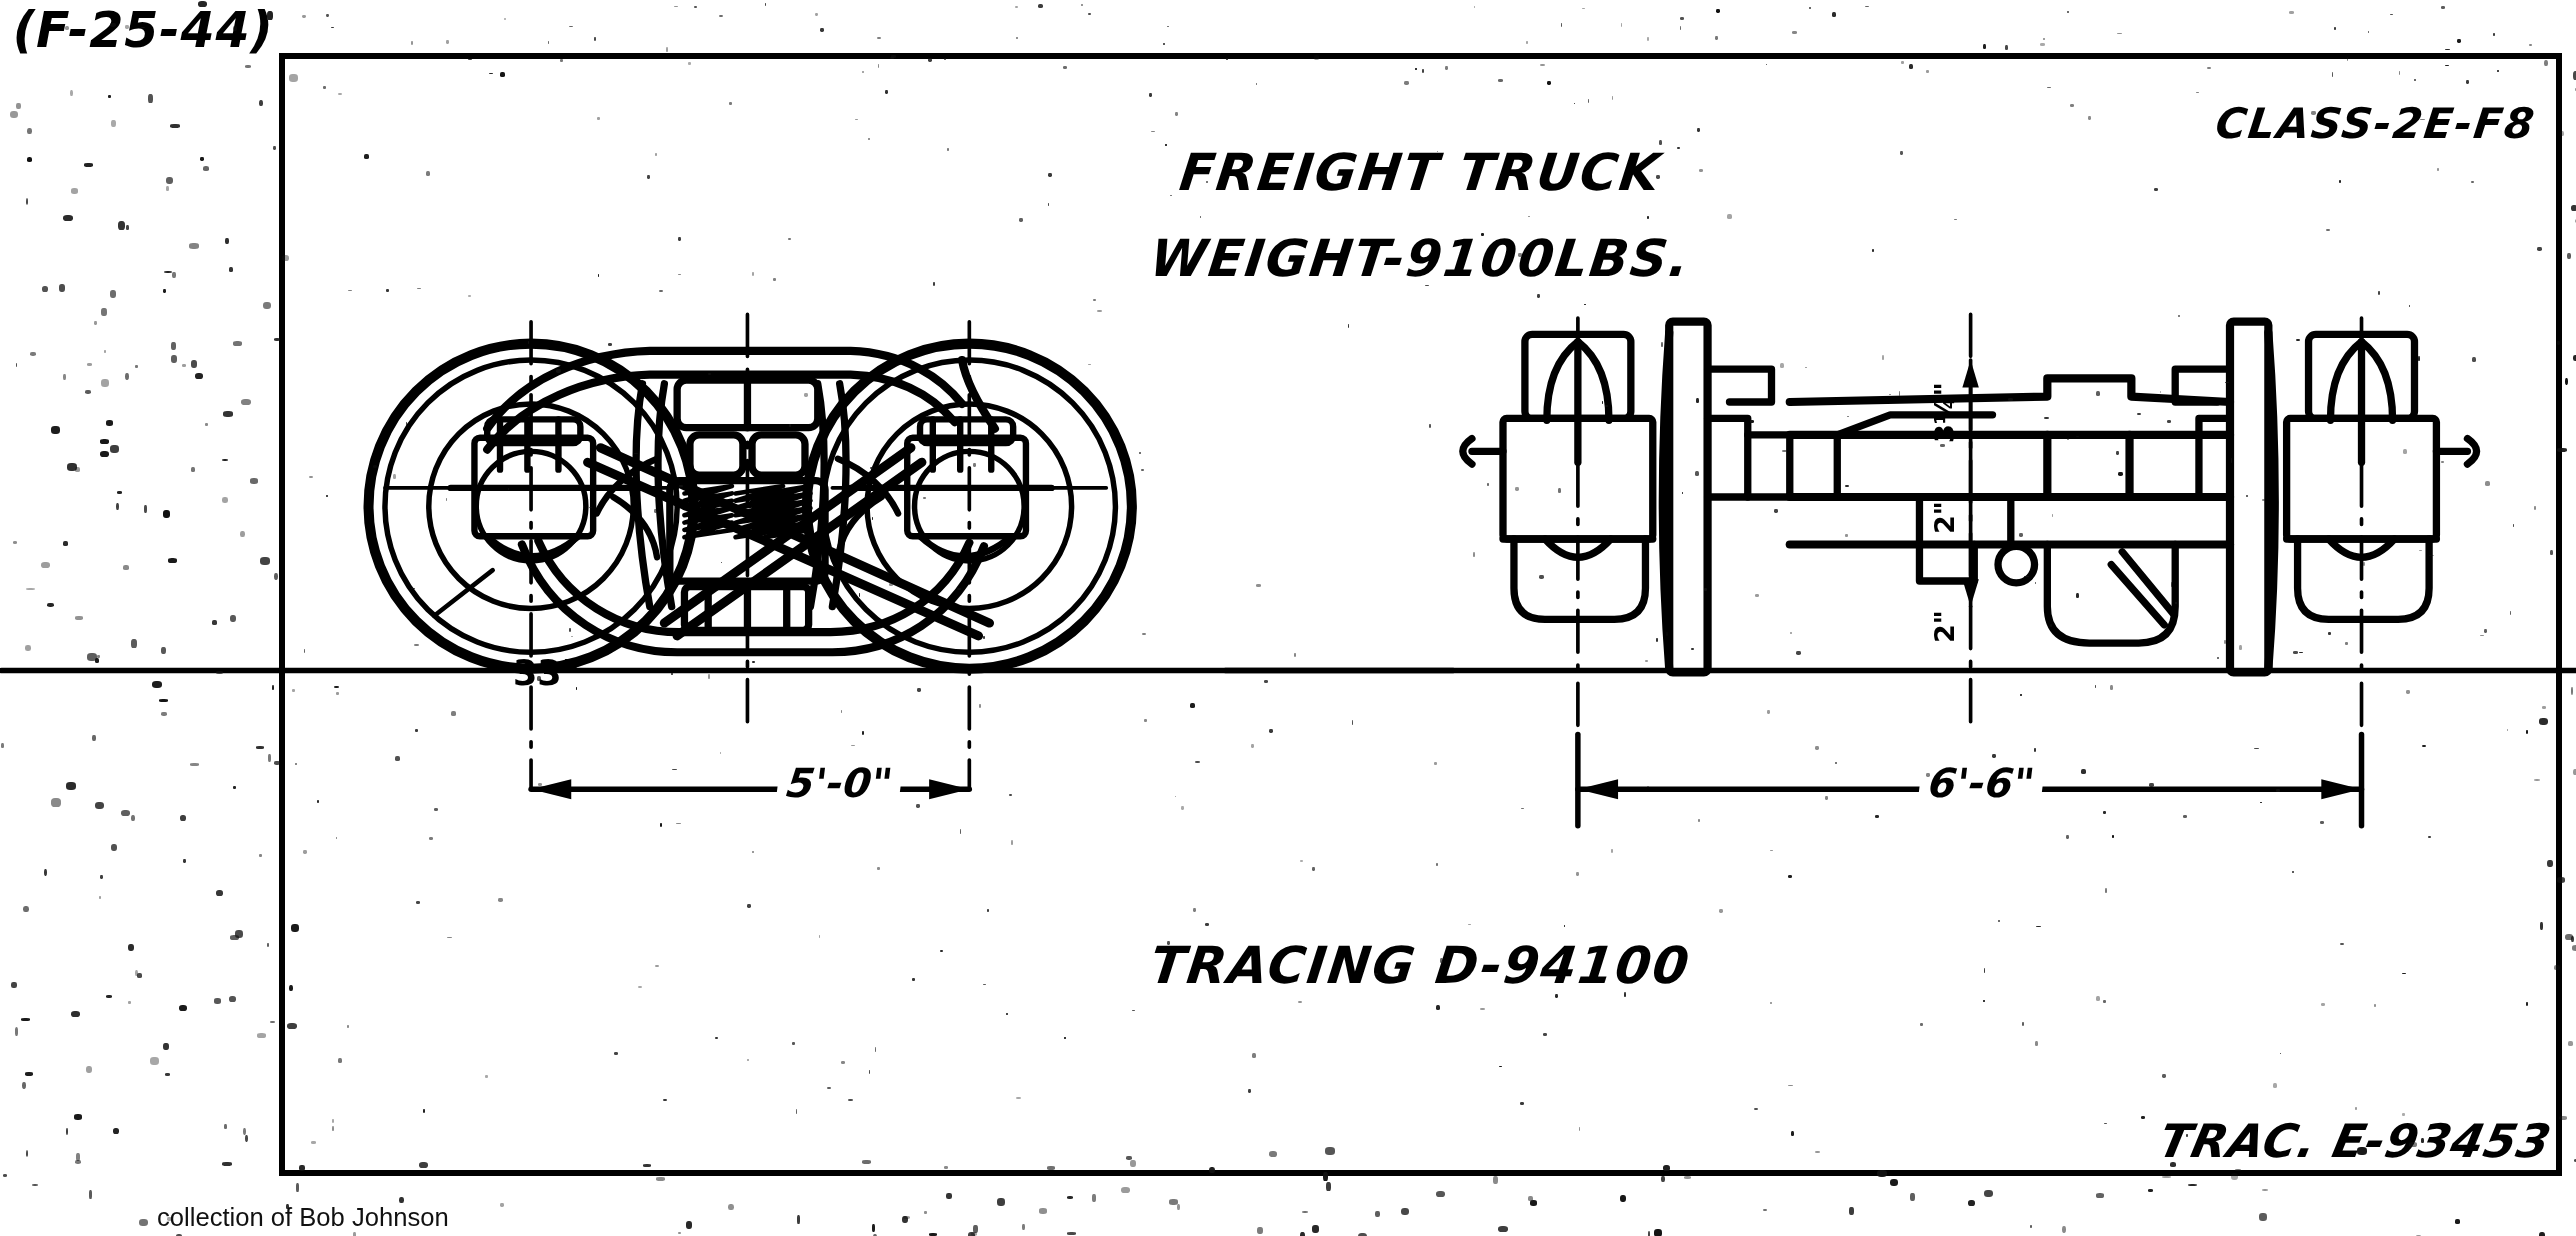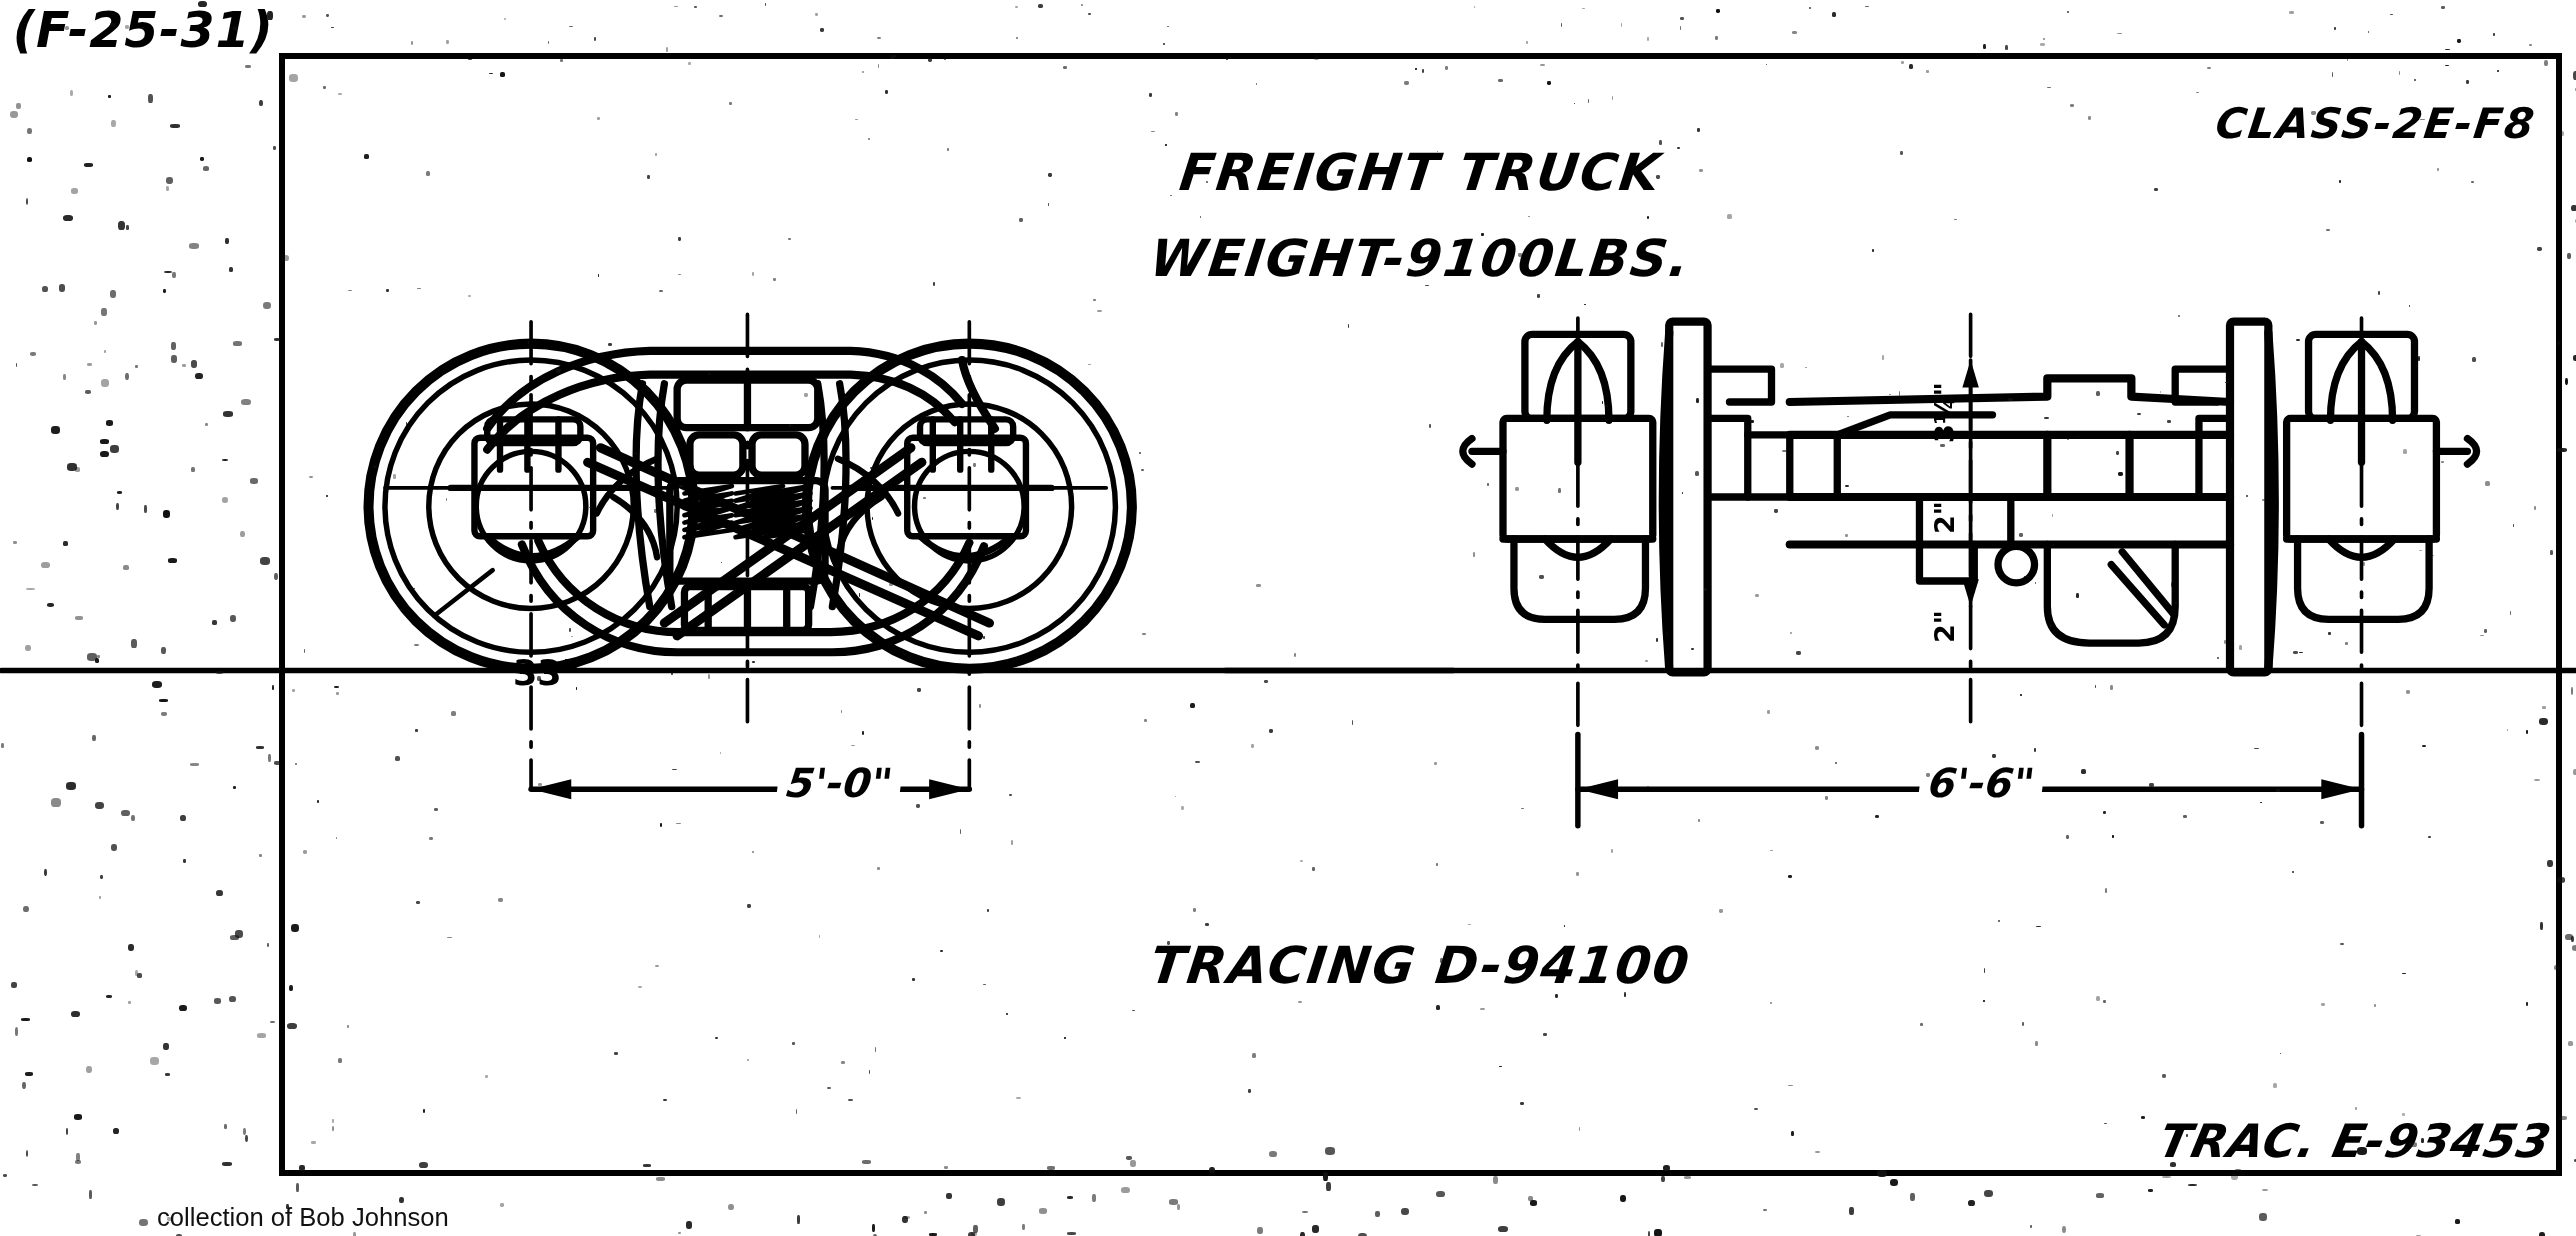--- a/index.html
+++ b/index.html
@@ -60,21 +60,21 @@
     position:absolute;font-family:"DejaVu Sans",sans-serif;
     font-weight:700;font-size:35px;color:#000;white-space:nowrap;
   }
   svg{position:absolute;left:0;top:0;overflow:visible;}
 </style>
 </head>
 <body>
 
 <div id="sheet">
 
-  <div id="corner-code">(F-25-31)</div>
+  <div id="corner-code">(F-25-44)</div>
 
   <div id="frame">
 
     <div id="class-label" class="hand">CLASS-2E-F8</div>
     <div id="title-1" class="hand">FREIGHT TRUCK</div>
     <div id="title-2" class="hand">WEIGHT-9100LBS.</div>
     <div id="tracing-label" class="hand">TRACING D-94100</div>
 
     <svg width="1187" height="822" viewBox="0 0 1300 900" style="left:-37px;top:164px;">
       <g fill="none" stroke="#000" stroke-linejoin="round" stroke-linecap="round">

